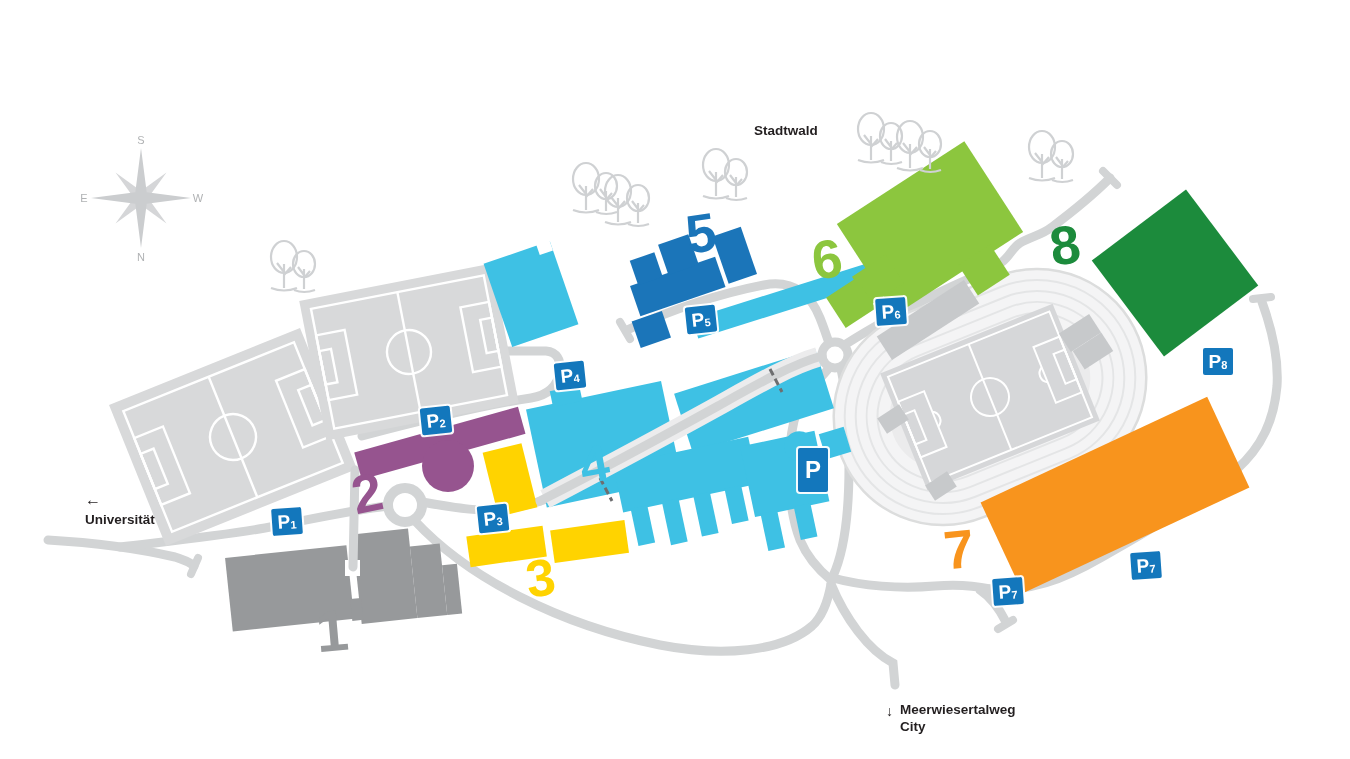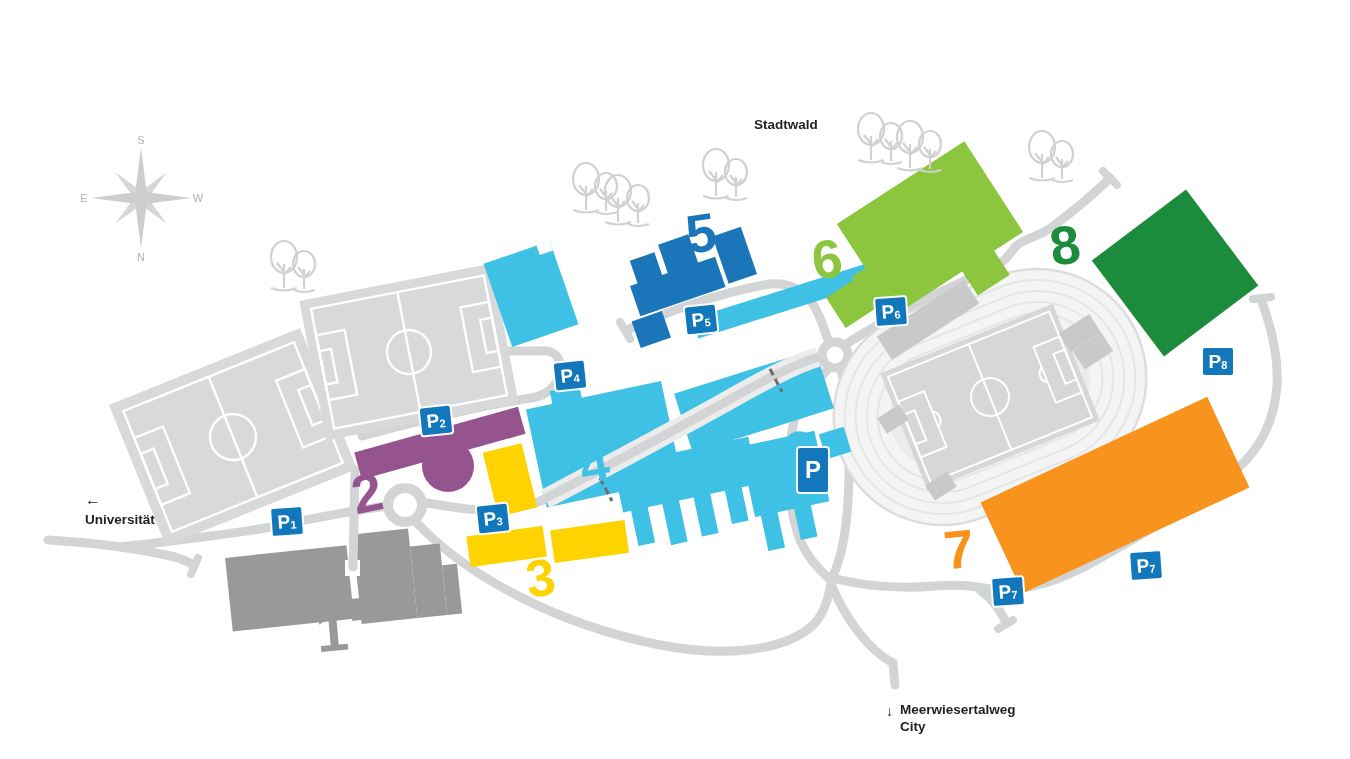--- a/index.html
+++ b/index.html
@@ -263,21 +263,21 @@
     </div>
 <div class="psign" style="left:1131px;top:552px;transform:rotate(-4deg)">
       <span class="p">P</span>
       <span class="psub">7</span>
     </div>
 <div class="psign" style="left:1203px;top:348px">
       <span class="p">P</span>
       <span class="psub">8</span>
     </div>
 
-<div class="maplabel" style="left:754px;top:117px">Stadtwald</div>
+<div class="maplabel" style="left:754px;top:123px">Stadtwald</div>
 
 <div class="maplabel" id="label-universitaet" style="left:85px;top:490px">
   <span class="arrow-glyph">←</span>
   <span>Universität</span>
 </div>
 
 <div class="maplabel" id="label-meerwiesertalweg" style="left:886px;top:702px">
   <span class="arrow-glyph">↓</span>
   <span>
     <span style="display:block">Meerwiesertalweg</span>

